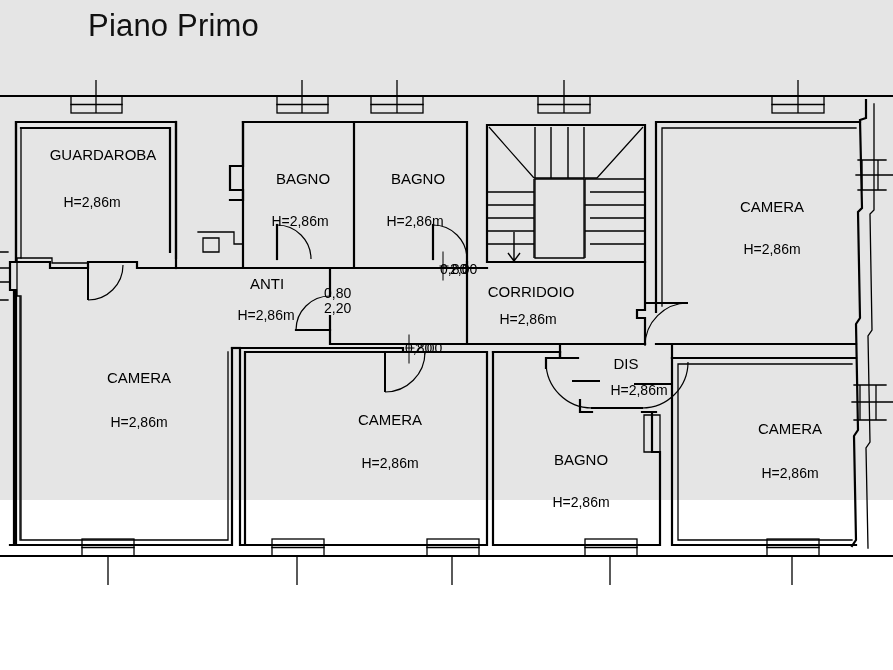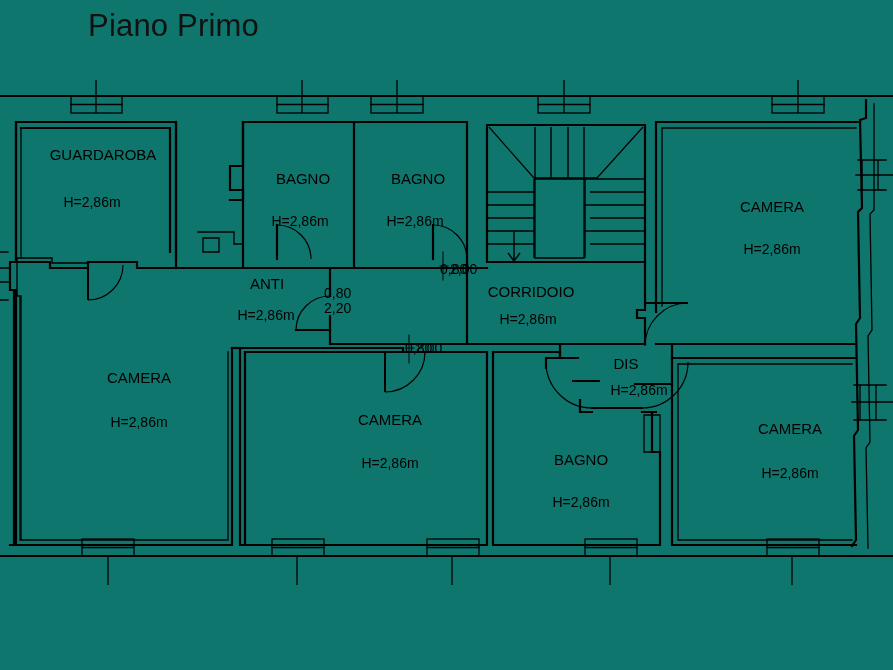--- a/index.html
+++ b/index.html
@@ -11,22 +11,22 @@
     width: 893px;
     height: 670px;
     overflow: hidden;
     font-family: "Liberation Sans", sans-serif;
     color: #000000;
     position: relative;
   }
   #plan-root {
     position: relative;
     width: 893px;
-    height: 670px;
-    background: #0f766e;
+    height: 500px;
+    background: #e5e5e5;
   }
   .plan-title {
     position: absolute;
     left: 88px;
     top: 8px;
     font-family: "Liberation Sans", sans-serif;
     font-size: 31px;
     font-weight: 400;
     letter-spacing: 0.2px;
     color: #111111;

